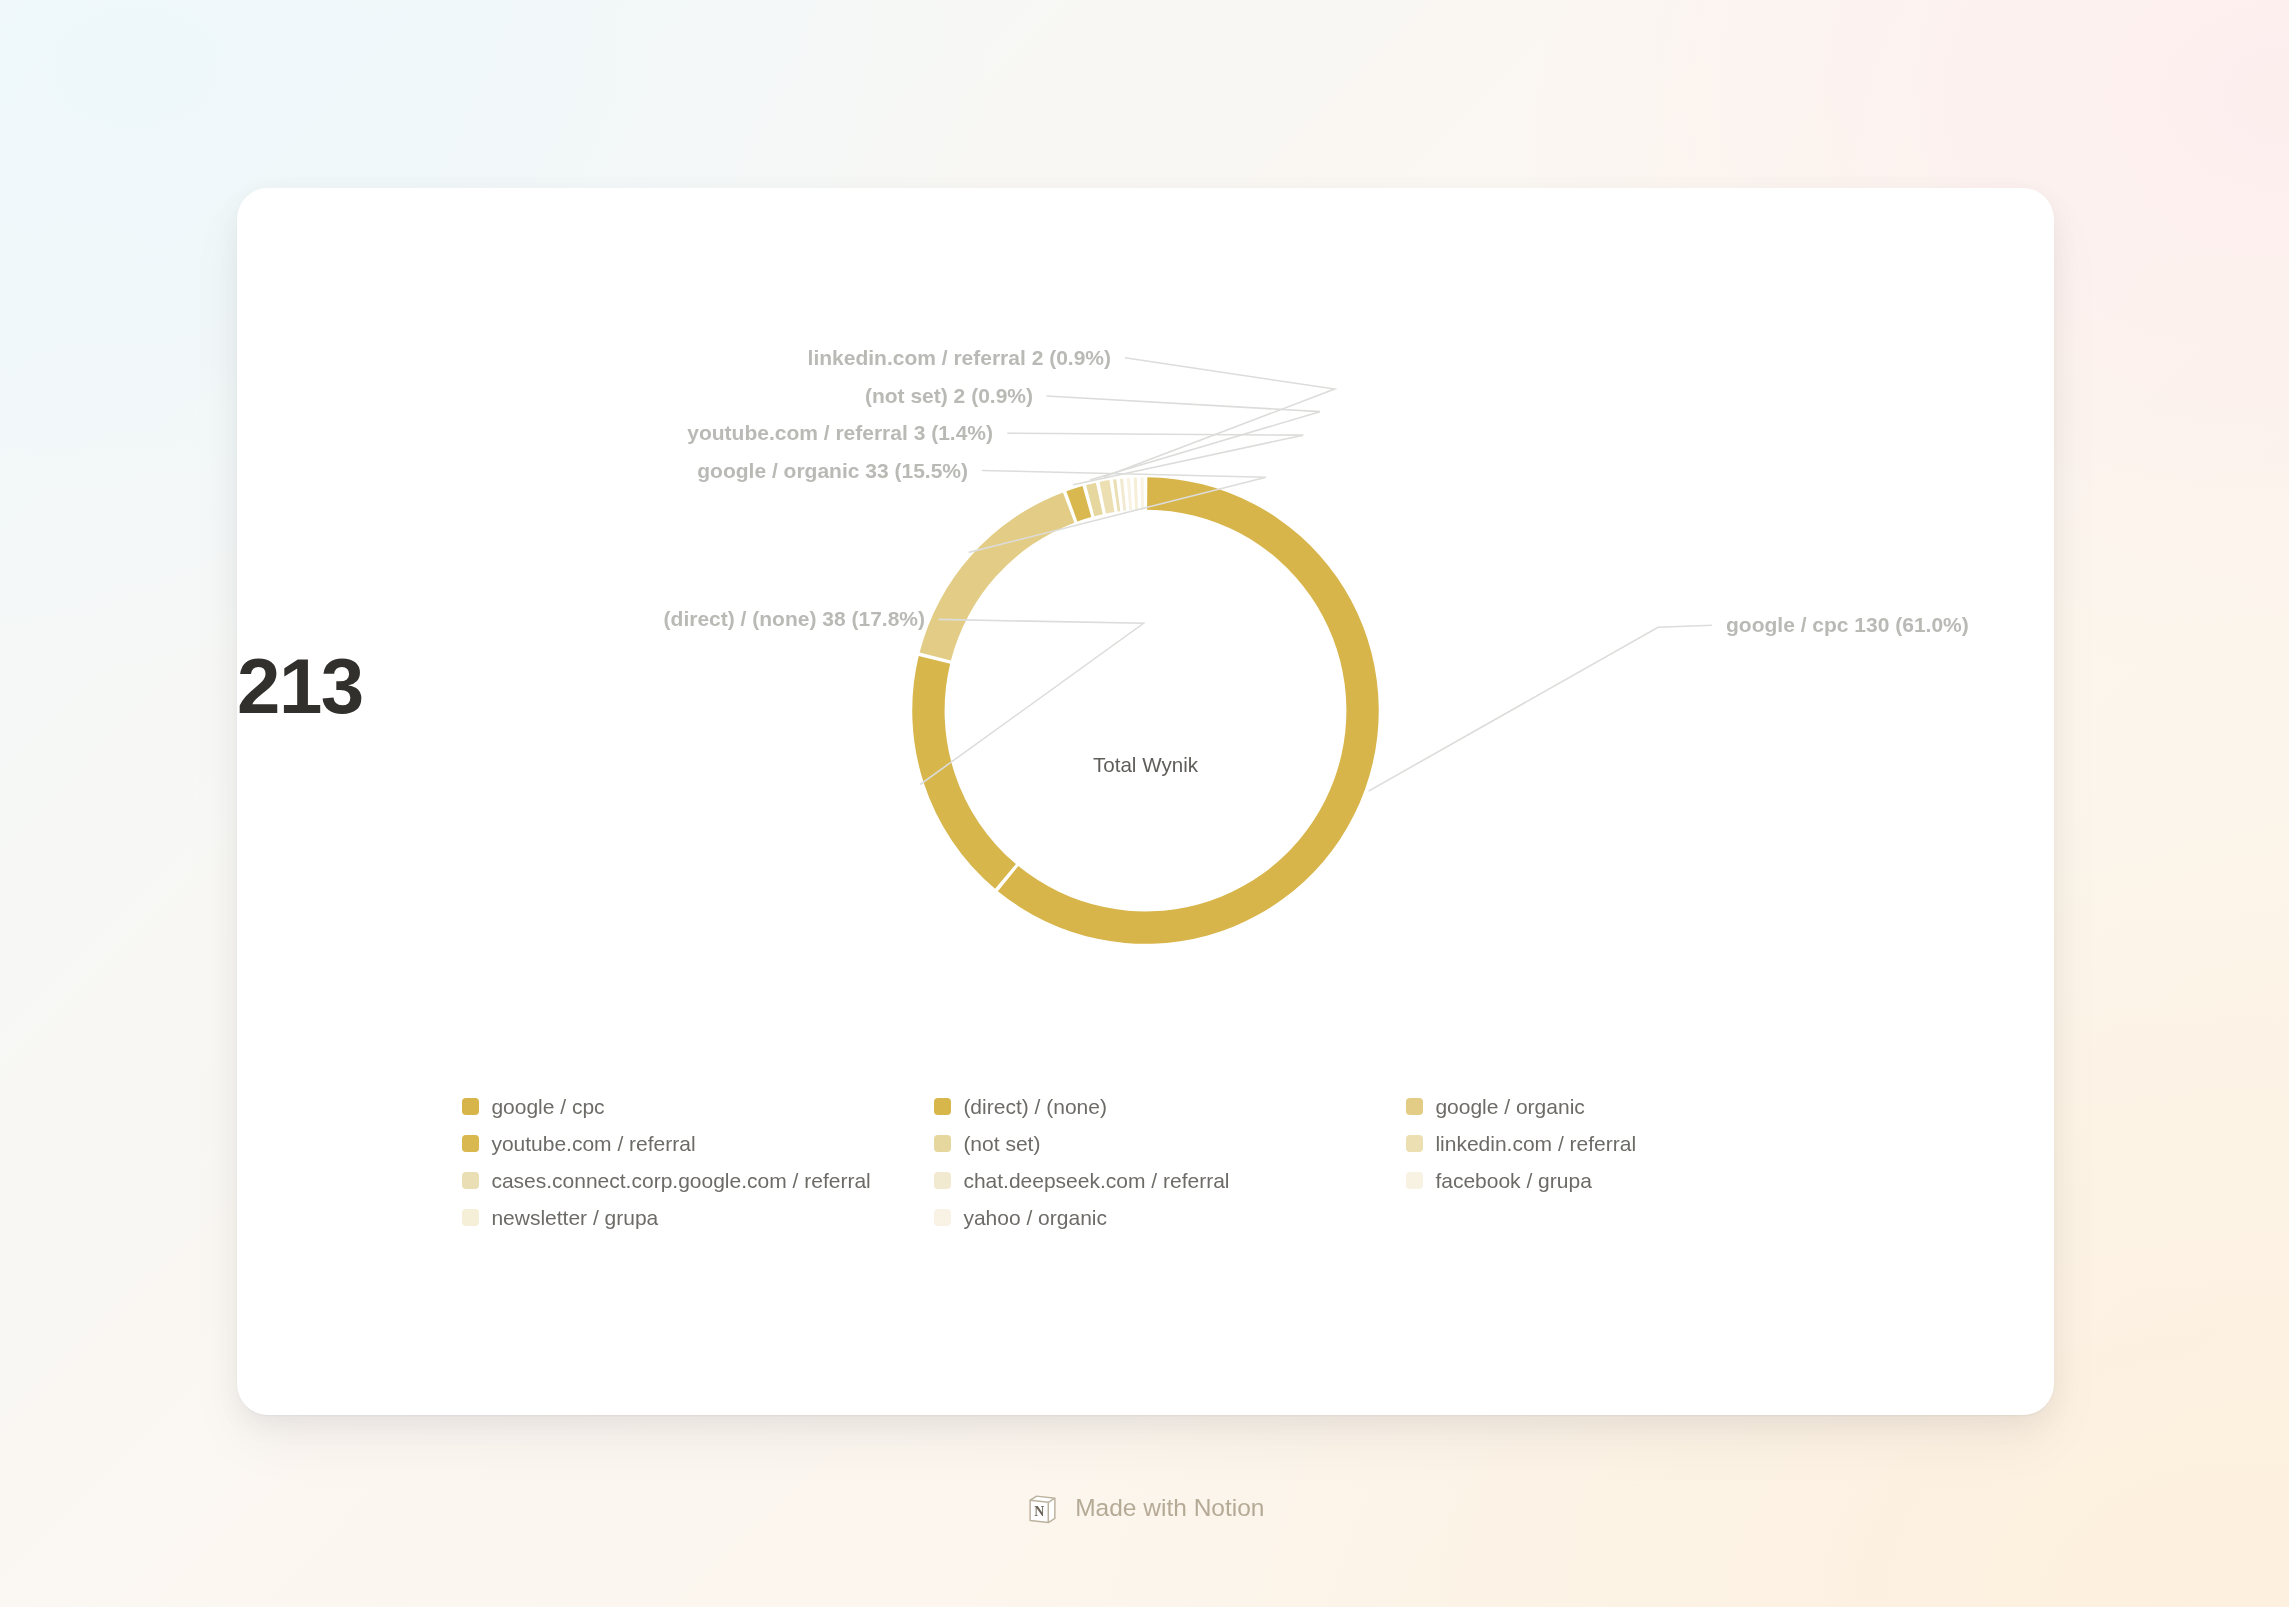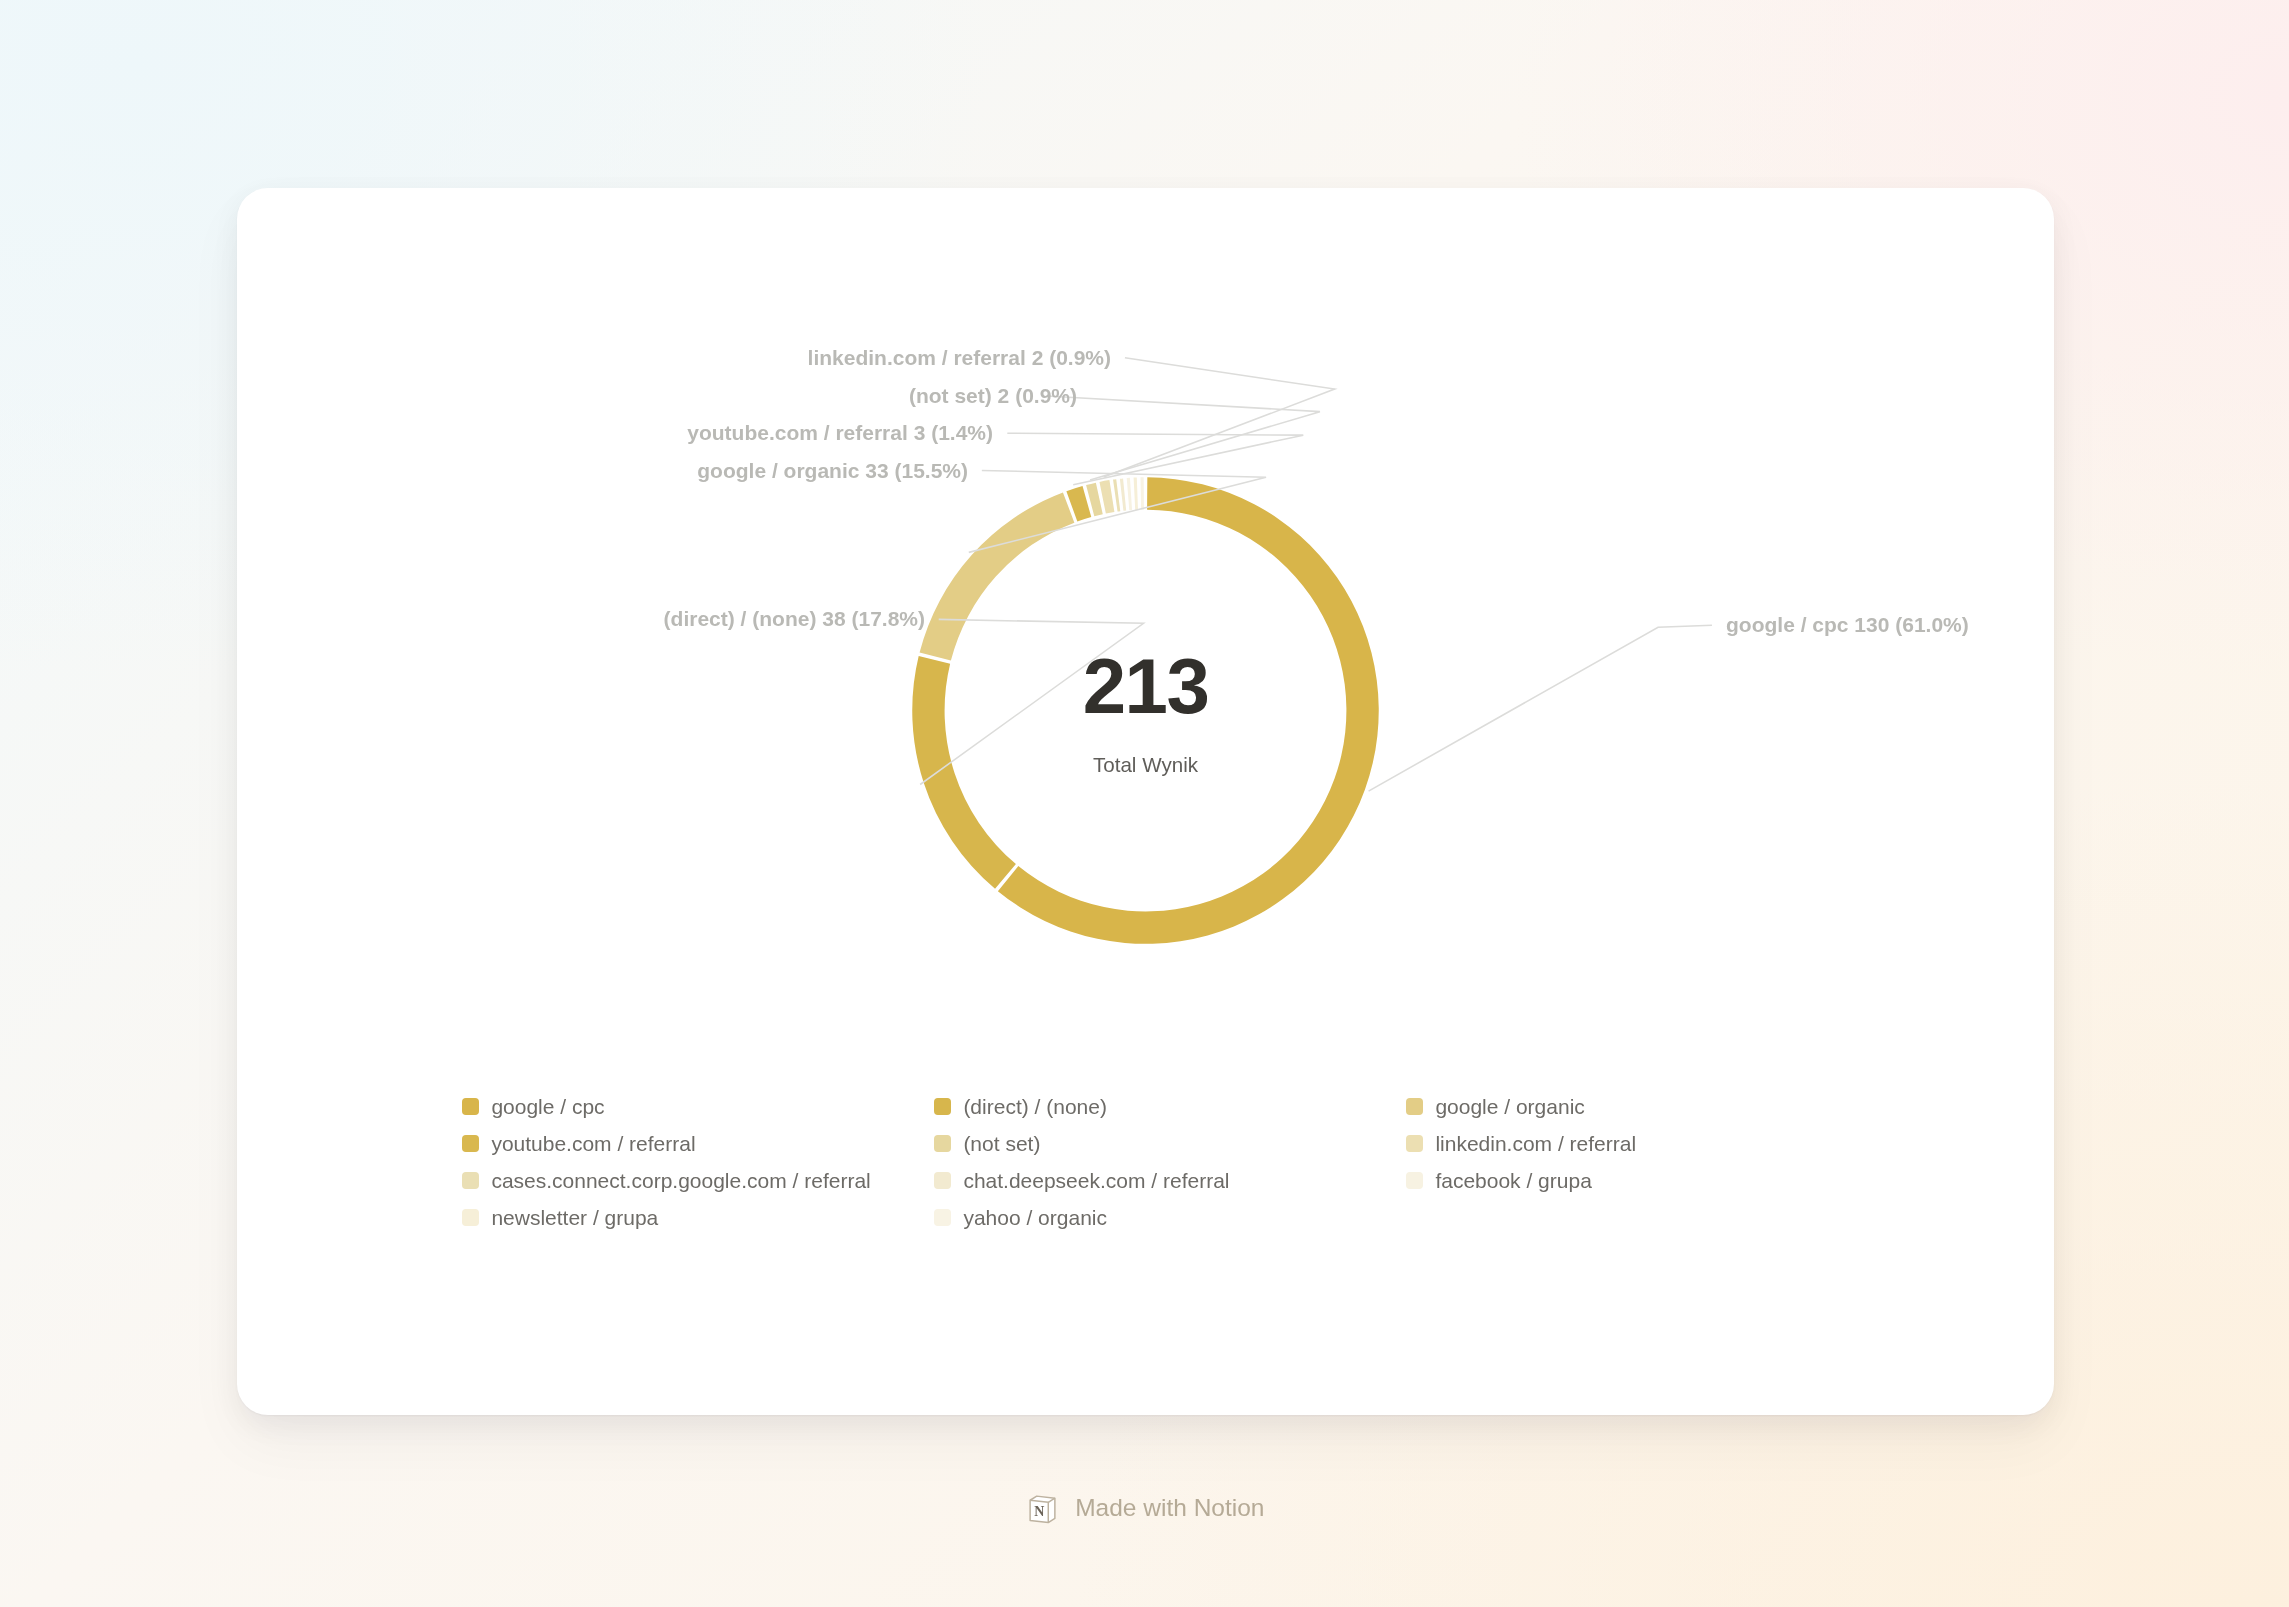--- a/index.html
+++ b/index.html
@@ -49,21 +49,21 @@
     width: 1817px;
     height: 804px;
   }
   .donut-svg { display: block; width: 1817px; height: 804px; }
 
   .center-value {
     position: absolute;
     left: 0;
     top: 459px;
     width: 1817px;
-    text-align: center;
+    text-align: left;
     font-size: 78px;
     font-weight: 700;
     letter-spacing: -1.5px;
     color: #32302c;
     line-height: 1;
   }
   .center-label {
     position: absolute;
     left: 0;
     top: 567px;
@@ -177,21 +177,21 @@
             <polyline points="697.0659202842453,608.4607115343406 925,444 716,440"></polyline>
             <polyline points="1154.6083902357454,615.2096143665241 1450,448 1505,446"></polyline>
           </g>
       </svg>
     </div>
 
     <div class="center-value">213</div>
     <div class="center-label">Total Wynik</div>
 
     <div class="callout left" id="co0" style="right: 943px; top: 159px;">linkedin.com / referral  2 (0.9%)</div>
-    <div class="callout left" id="co1" style="right: 977px; top: 197px;">(not set)  2 (0.9%)</div>
+    <div class="callout left" id="co1" style="right: 1021px; top: 197px;">(not set)  2 (0.9%)</div>
     <div class="callout left" id="co2" style="right: 1061px; top: 234px;">youtube.com / referral  3 (1.4%)</div>
     <div class="callout left" id="co3" style="right: 1086px; top: 272px;">google / organic  33 (15.5%)</div>
     <div class="callout left" id="co4" style="right: 1129px; top: 420px;">(direct) / (none)  38 (17.8%)</div>
     <div class="callout right" id="co5" style="left: 1489px; top: 426px;">google / cpc  130 (61.0%)</div>
   </div>
 
   <div class="legend" id="legend">
       <div class="legend-col">
         <div class="legend-item">
           <span class="legend-swatch" style="background: rgb(216, 181, 74);"></span>

